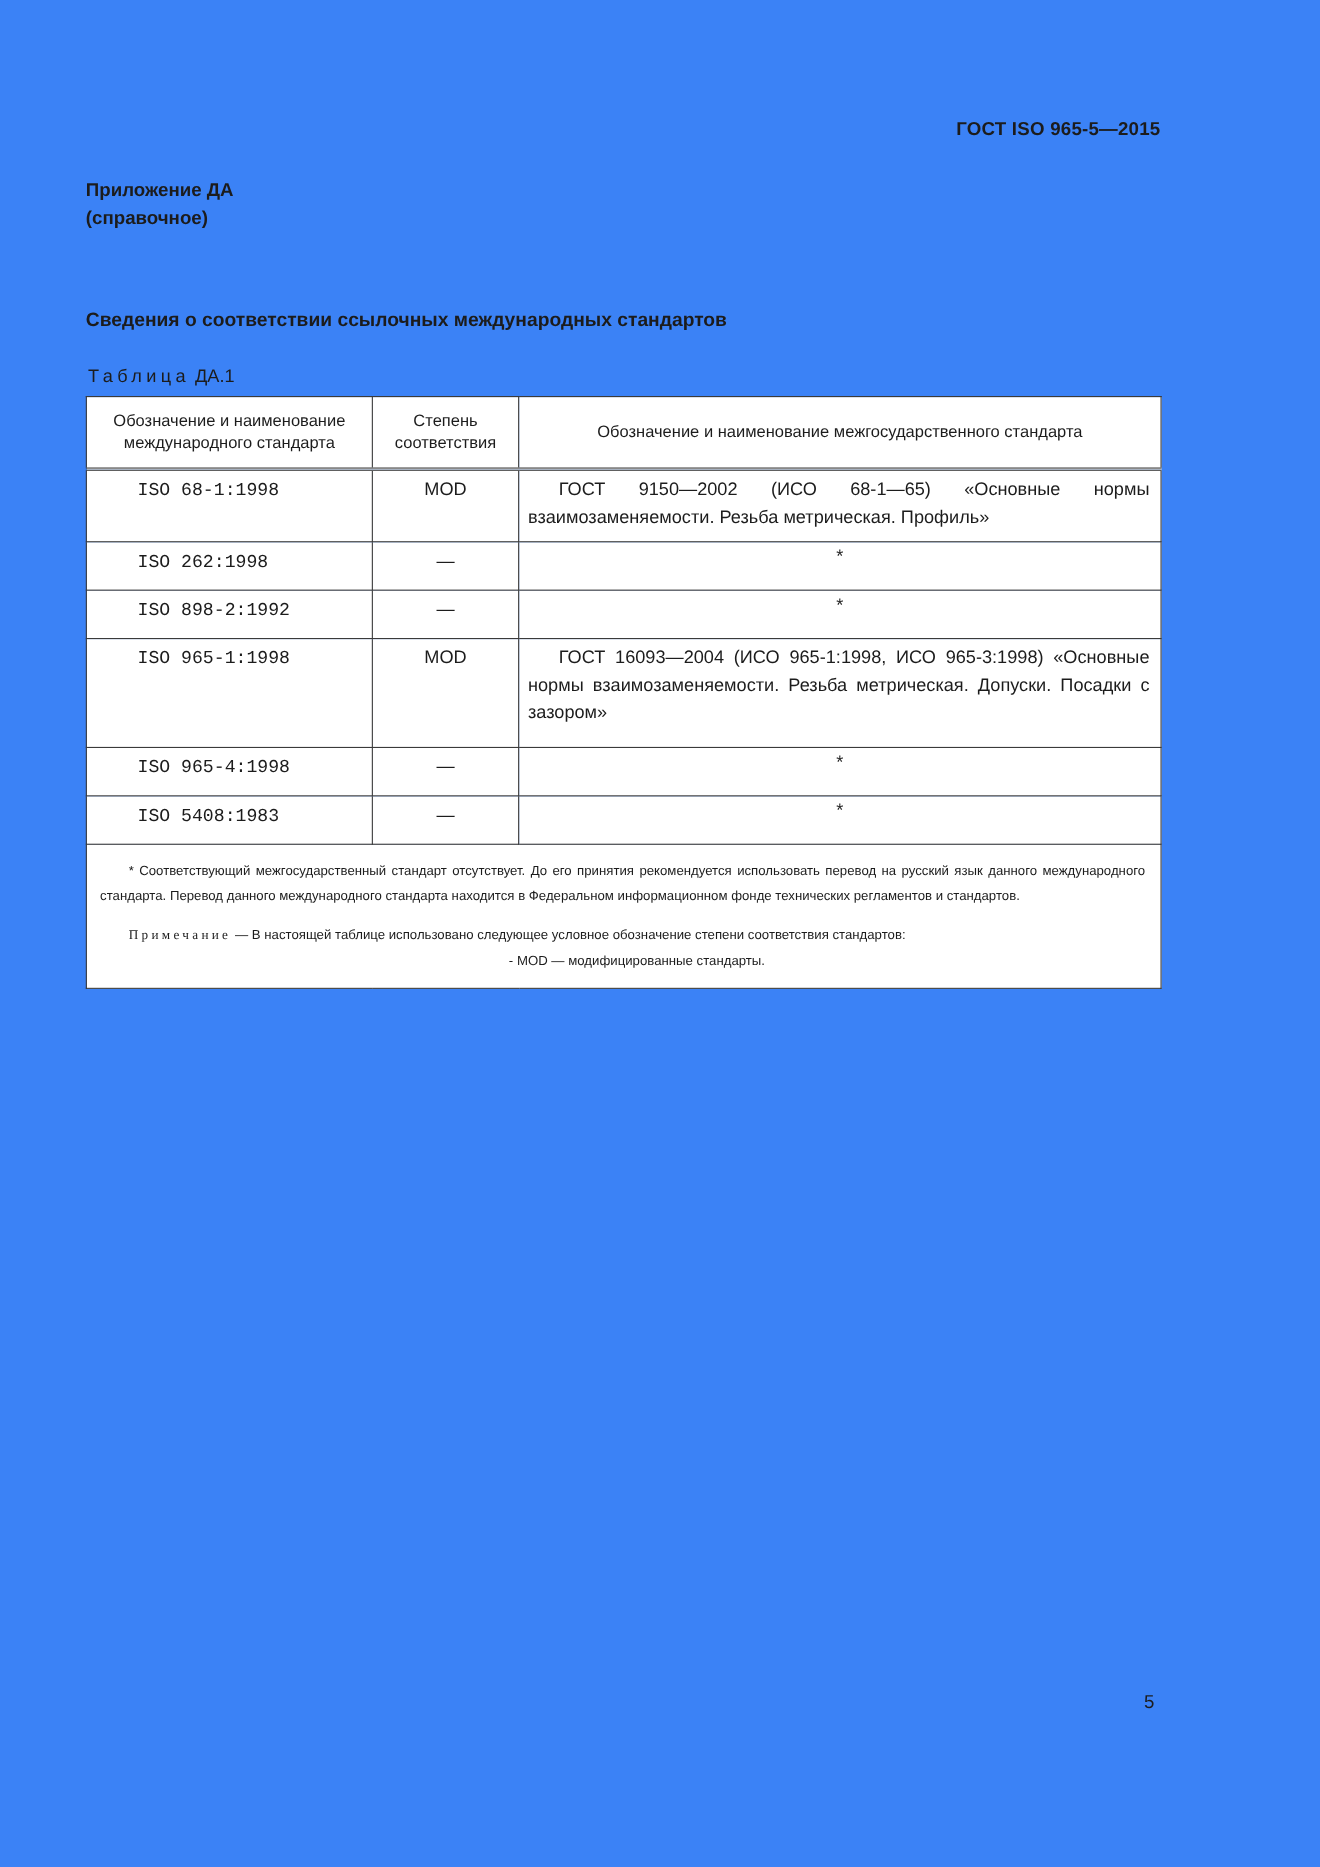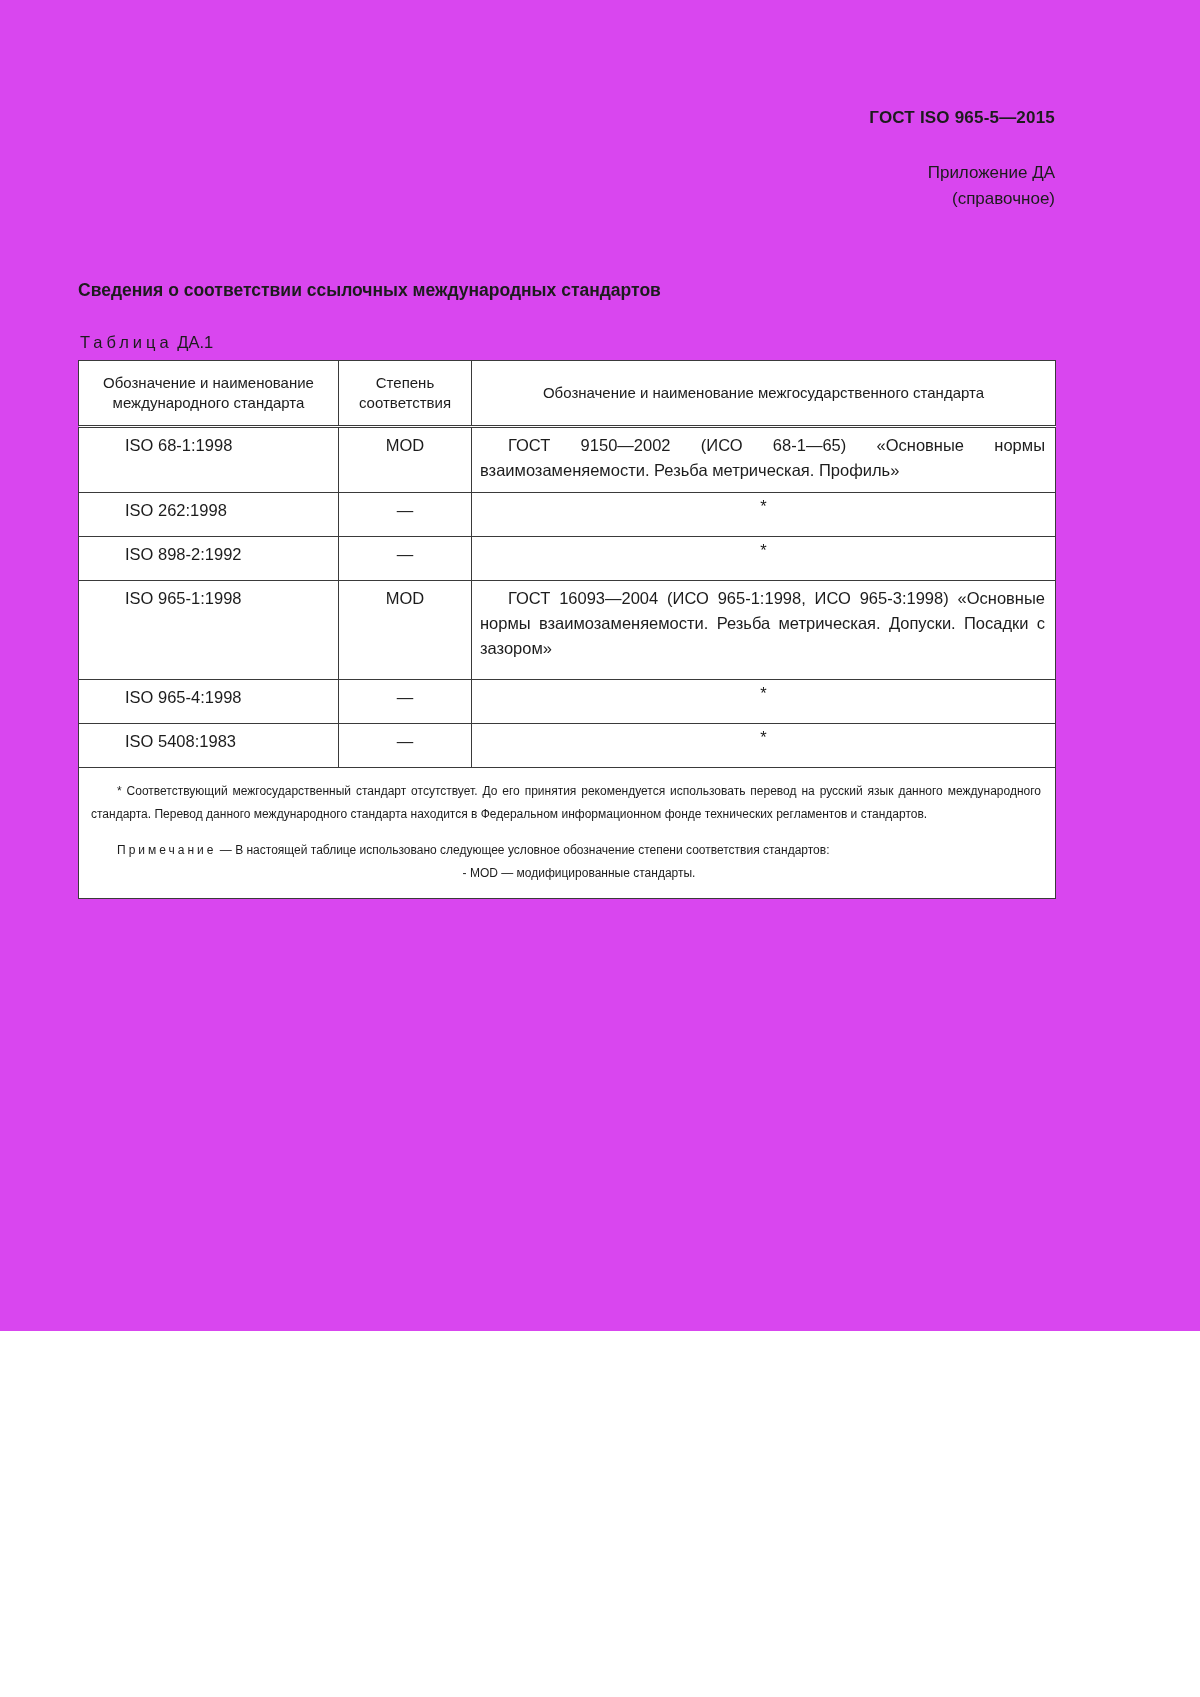--- a/index.html
+++ b/index.html
@@ -3,65 +3,65 @@
 <meta charset="utf-8">
 <style>
   html, body {
     margin: 0;
     padding: 0;
     background: #ffffff;
   }
   .page {
     position: relative;
     width: 1200px;
-    height: 1331px;
-    background: #d946ef;
+    height: 1697px;
+    background: #3b82f6;
     font-family: "Liberation Sans", sans-serif;
     color: #1c1c1c;
     overflow: hidden;
   }
   .doc-code {
     position: absolute;
     top: 108px;
     left: 78px;
     width: 977px;
     text-align: right;
     font-size: 17px;
     font-weight: bold;
     letter-spacing: 0.2px;
   }
   .appendix {
     position: absolute;
     top: 160px;
     left: 78px;
     width: 977px;
-    text-align: right;
+    text-align: left;
     font-size: 17px;
-    font-weight: normal;
+    font-weight: bold;
     line-height: 26px;
   }
   .main-title {
     position: absolute;
     top: 275px;
     left: 78px;
     width: 977px;
     text-align: left;
     font-size: 17.5px;
     font-weight: bold;
     line-height: 31px;
   }
   .table-label {
     position: absolute;
     top: 331px;
     left: 80px;
     font-size: 16.5px;
     line-height: 22px;
   }
   .spaced-word { letter-spacing: 4px; margin-top: 32px; }
-  .note-spaced { letter-spacing: 3px; }
+  .note-spaced { letter-spacing: 3px; font-family: Liberation Serif, serif; }
 
   table.std {
     position: absolute;
     top: 360px;
     left: 78px;
     width: 977px;
     border-collapse: collapse;
     table-layout: fixed;
     font-size: 16.5px;
   }
@@ -81,20 +81,21 @@
     text-align: center;
     vertical-align: middle;
     height: 56px;
     padding: 4px 8px;
     border-bottom: 3px double #3a3a3a;
   }
   td.cell-intl {
     text-align: left;
     padding: 5px 6px 5px 46px;
     line-height: 25px;
+    font-family: Liberation Mono, monospace;
   }
   td.cell-degree {
     text-align: center;
     padding: 5px 16px;
     line-height: 25px;
   }
   td.cell-gost-text {
     text-align: justify;
     text-indent: 28px;
     padding: 5px 10px 5px 8px;

